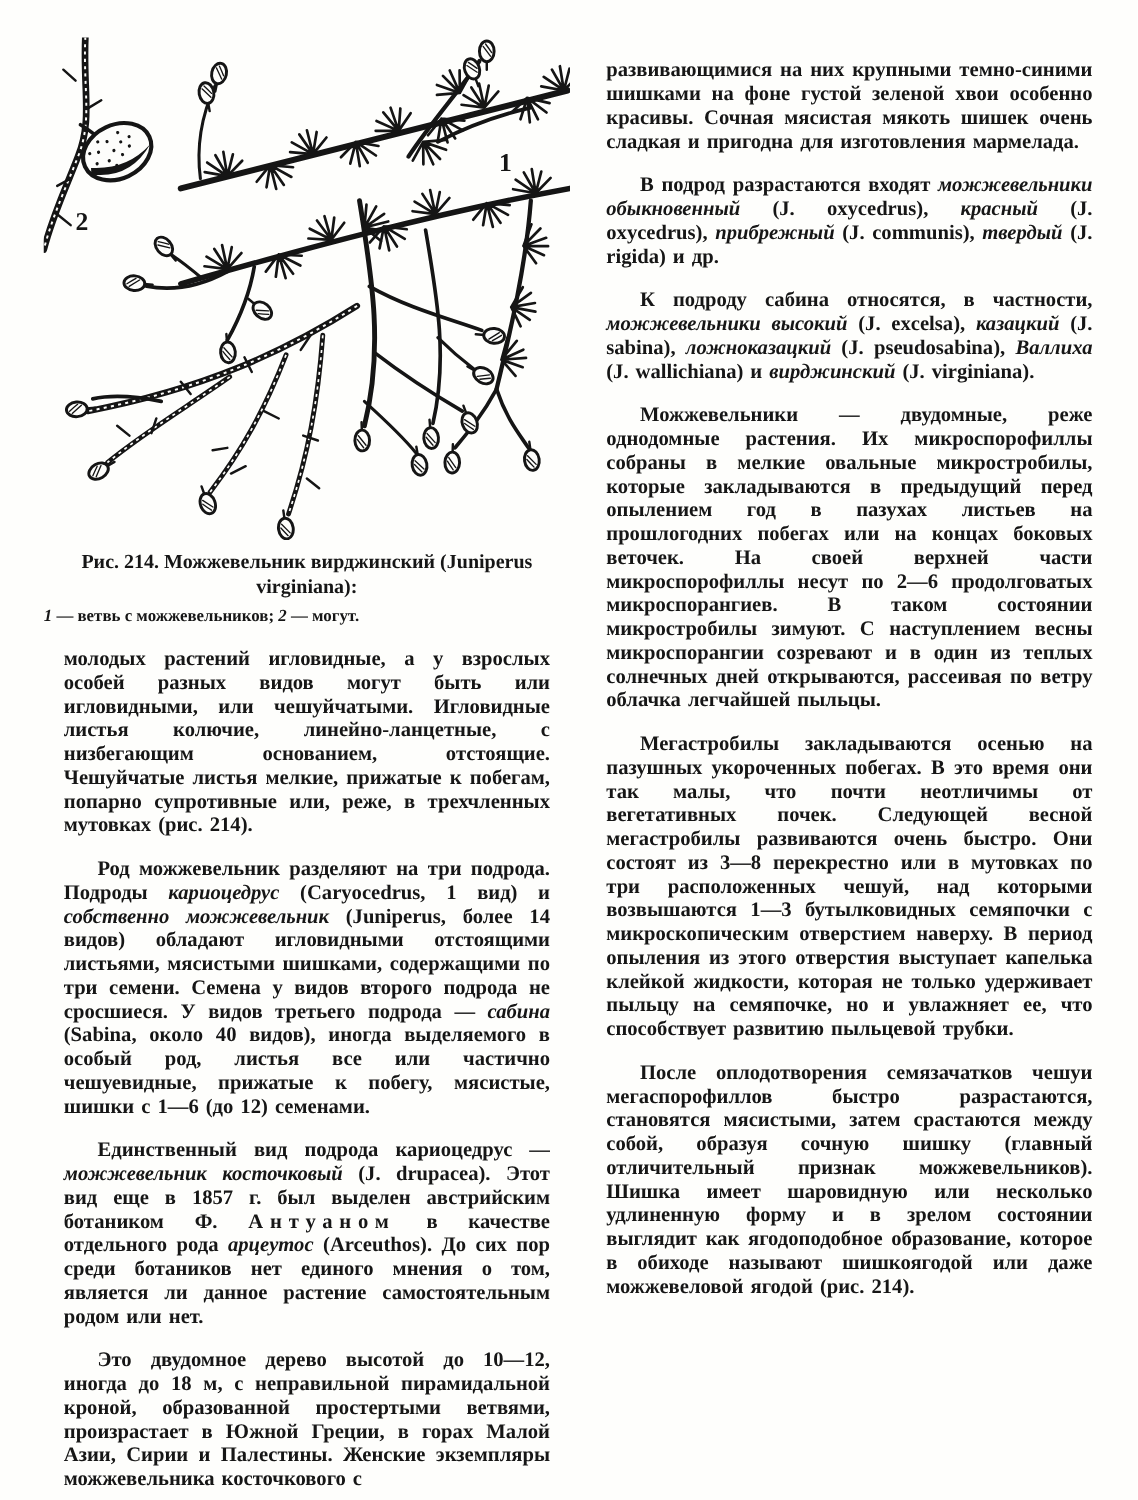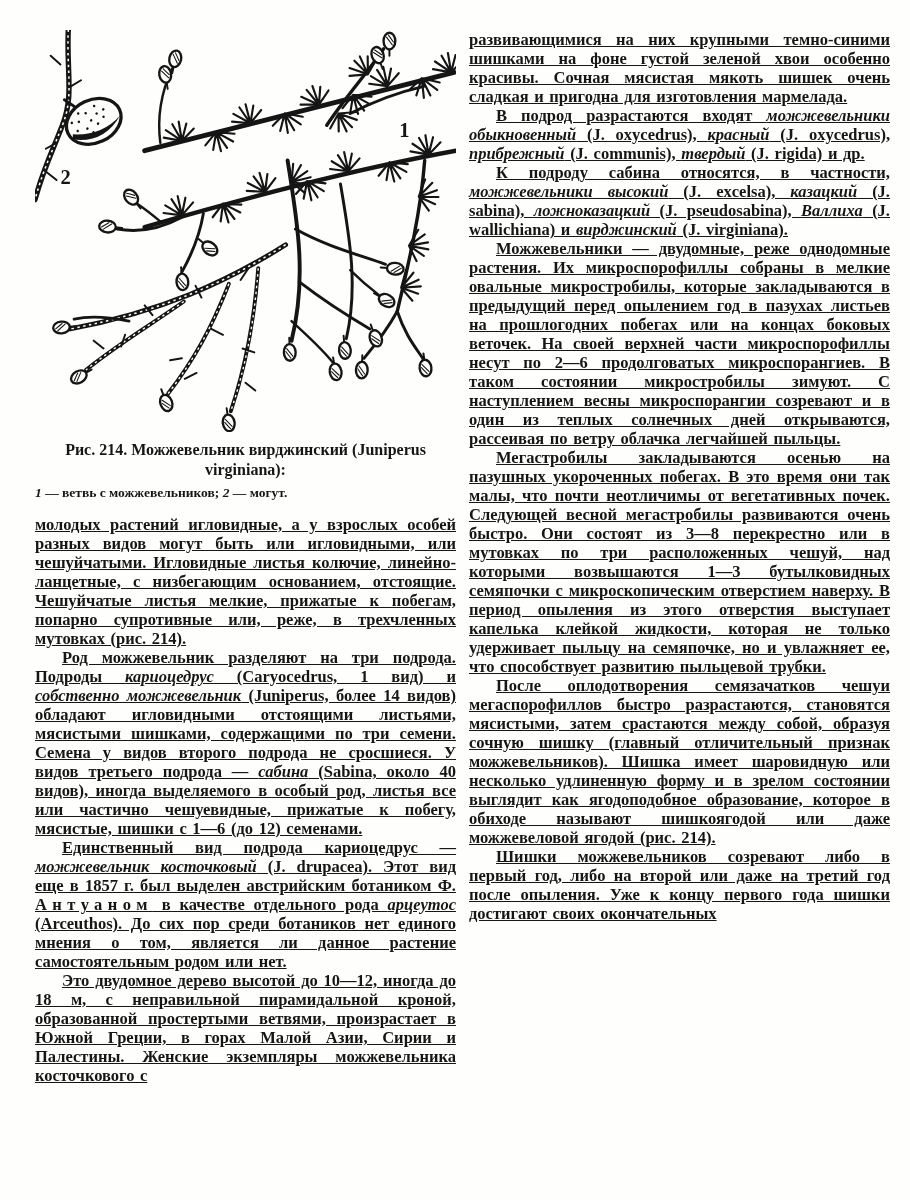--- a/index.html
+++ b/index.html
@@ -13,21 +13,21 @@
     box-sizing:border-box;
     padding:30px 20px 0 35px;
     overflow:hidden;
   }
   .columns{display:flex;gap:13px;}
   .col{width:421px;box-sizing:border-box;}
   .figure{position:relative;width:421px;height:402px;}
   .figure svg{display:block;width:100%;height:100%;}
   .cap1{font-size:16px;line-height:19.5px;margin-top:8px;text-align:center;}
   .cap2{font-size:13.5px;line-height:16px;margin-top:6px;text-align:left;}
-  .bodytext p{margin:0;font-size:16.5px;line-height:19px;text-align:justify;word-spacing:1.5px;hyphens:auto;text-decoration:underline;}
+  .bodytext p{margin:16px;font-size:16.5px;line-height:19px;text-align:justify;word-spacing:1.5px;hyphens:auto;}
   p.ind{text-indent:27px;}
   .left-text{margin-top:14px;}
   .it{font-style:italic;}
   .sp{letter-spacing:.33em;}
   .pageno{
     text-align:center;font-size:20px;line-height:24px;margin-top:12px;
     font-weight:bold;letter-spacing:1px;
   }
   .ink{stroke:#151515;fill:none;stroke-linecap:round;}
   .scaletex{stroke:#fdfdfb;fill:none;stroke-linecap:butt;}
@@ -171,17 +171,16 @@
       </div>
     </div>
 
     <div class="col bodytext">
       <p><span>развивающимися на них крупными темно-синими шишками на фоне густой зеленой хвои особенно красивы. Сочная мясистая мякоть шишек очень сладкая и пригодна для изготовления мармелада.</span></p>
       <p class="ind"><span>В подрод разрастаются входят </span><span class="it">можжевельники обыкновенный</span><span> (J. oxycedrus), </span><span class="it">красный</span><span> (J. oxycedrus), </span><span class="it">прибрежный</span><span> (J. communis), </span><span class="it">твердый</span><span> (J. rigida) и др.</span></p>
       <p class="ind"><span>К подроду сабина относятся, в частности, </span><span class="it">можжевельники высокий</span><span> (J. excelsa), </span><span class="it">казацкий</span><span> (J. sabina), </span><span class="it">ложноказацкий</span><span> (J. pseudosabina), </span><span class="it">Валлиха</span><span> (J. wallichiana) и </span><span class="it">вирджинский</span><span> (J. virginiana).</span></p>
       <p class="ind"><span>Можжевельники — двудомные, реже однодомные растения. Их микроспорофиллы собраны в мелкие овальные микростробилы, которые закладываются в предыдущий перед опылением год в пазухах листьев на прошлогодних побегах или на концах боковых веточек. На своей верхней части микроспорофиллы несут по 2—6 продолговатых микроспорангиев. В таком состоянии микростробилы зимуют. С наступлением весны микроспорангии созревают и в один из теплых солнечных дней открываются, рассеивая по ветру облачка легчайшей пыльцы.</span></p>
       <p class="ind"><span>Мегастробилы закладываются осенью на пазушных укороченных побегах. В это время они так малы, что почти неотличимы от вегетативных почек. Следующей весной мегастробилы развиваются очень быстро. Они состоят из 3—8 перекрестно или в мутовках по три расположенных чешуй, над которыми возвышаются 1—3 бутылковидных семяпочки с микроскопическим отверстием наверху. В период опыления из этого отверстия выступает капелька клейкой жидкости, которая не только удерживает пыльцу на семяпочке, но и увлажняет ее, что способствует развитию пыльцевой трубки.</span></p>
       <p class="ind"><span>После оплодотворения семязачатков чешуи мегаспорофиллов быстро разрастаются, становятся мясистыми, затем срастаются между собой, образуя сочную шишку (главный отличительный признак можжевельников). Шишка имеет шаровидную или несколько удлиненную форму и в зрелом состоянии выглядит как ягодоподобное образование, которое в обиходе называют шишкоягодой или даже можжевеловой ягодой (рис. 214).</span></p>
-      <p class="ind"><span>Шишки можжевельников созревают либо в первый год, либо на второй или даже на третий год после опыления. Уже к концу первого года шишки достигают своих окончательных</span></p>
     </div>
   </div>
 
 </div>
 
 </body></html>

